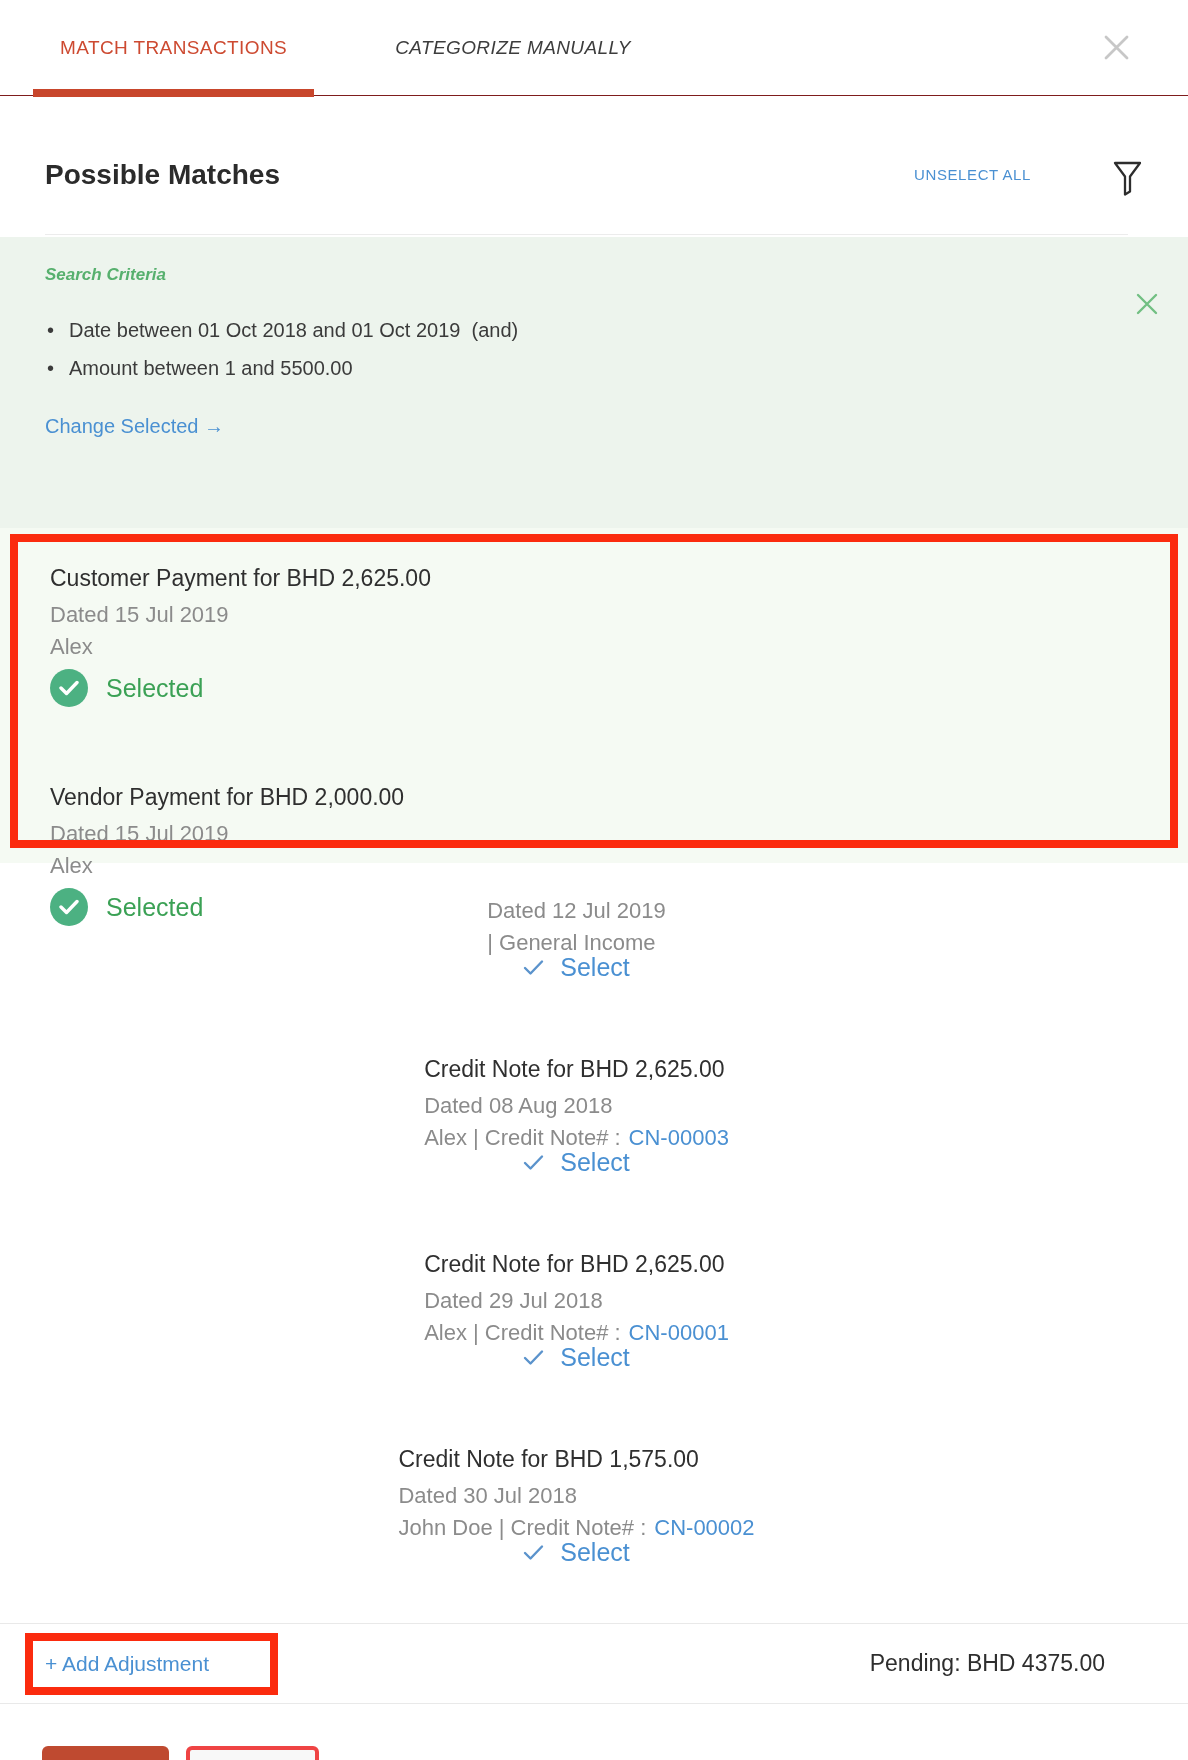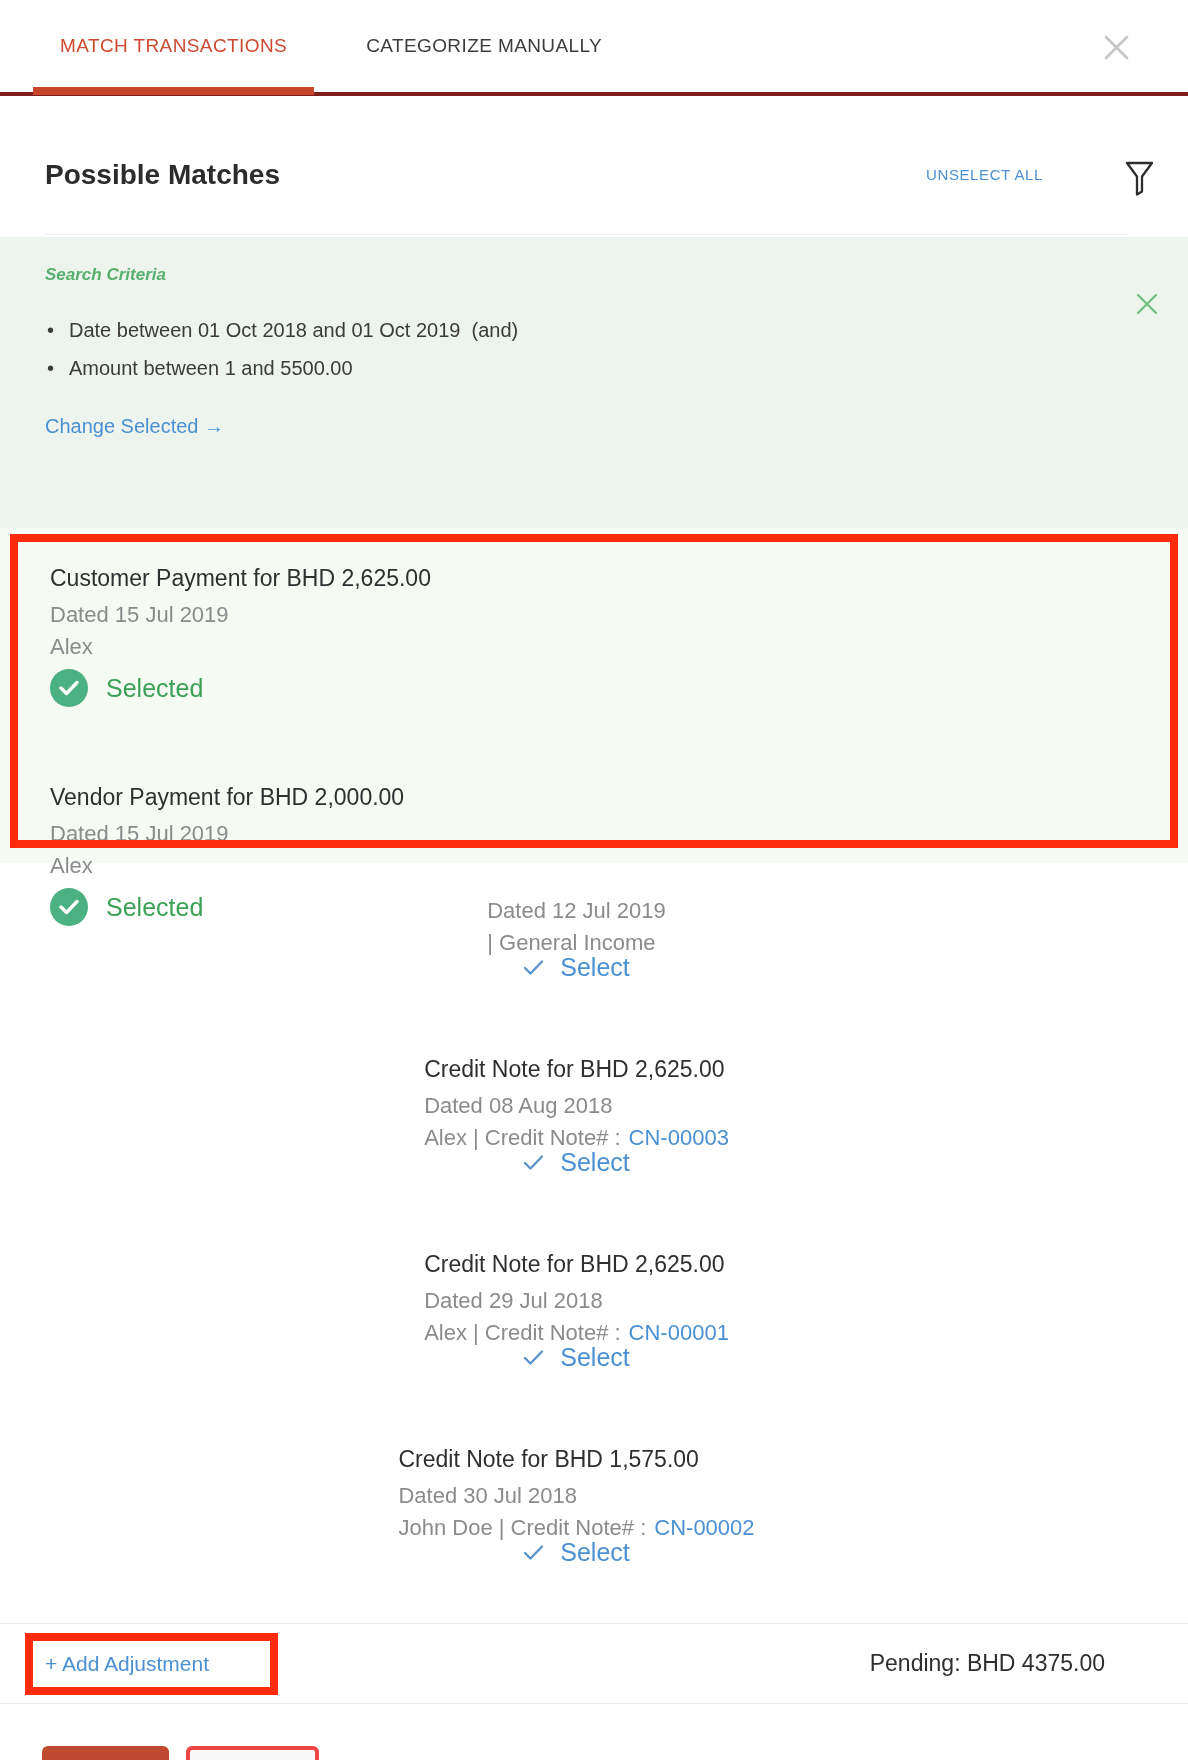--- a/index.html
+++ b/index.html
@@ -7,29 +7,29 @@
   body {
     width:1188px; height:1760px;
     background:#ffffff;
     font-family:"Liberation Sans","DejaVu Sans",sans-serif;
     color:#2e2e2e;
     position:relative;
     overflow:hidden;
   }
 
   
-  .tabbar { height:96px; border-bottom:4px solid #7f1d1d; display:flex; align-items:center; position:relative; background:#fff; }
+  .tabbar { height:96px; border-bottom:1px solid #7f1d1d; display:flex; align-items:center; position:relative; background:#fff;gap:29px; }
   .tab { font-size:19px; letter-spacing:.4px; cursor:pointer; white-space:nowrap; }
   .tab-active { margin-left:33px; padding:0 27px; height:94px; display:flex; align-items:center; color:#cd4a31; position:relative; }
   .tab-active::after { content:""; position:absolute; left:0; right:0; bottom:-2px; height:8px; background:#c8462c; }
-  .tab-inactive { margin-left:52px; color:#3d3d3d; }
+  .tab-inactive { margin-left:52px; color:#3d3d3d;font-style:italic; }
   .dialog-close { position:absolute; right:58px; top:34px; line-height:0; cursor:pointer; }
 
   
-  .heading-row { display:flex; align-items:center; padding:56px 32px 0 45px; }
+  .heading-row { display:flex; align-items:center; padding:56px 44px 0 45px; }
   .page-title { font-size:28px; font-weight:bold; color:#2b2b2b; line-height:40px; flex:1; }
   .unselect { font-size:15px; color:#4a90d2; letter-spacing:.6px; margin-right:80px; cursor:pointer; white-space:nowrap; }
   .filter-btn { line-height:0; cursor:pointer; margin-top:8px; }
   .heading-divider { border-bottom:1px solid #ececec; margin:37px 60px 0 45px; }
 
   
   .criteria { background:#edf4ed; height:291px; padding:28px 45px 0; position:relative; margin-top:2px; }
   .criteria-title { font-size:17px; font-weight:bold; font-style:italic; color:#57b06e; }
   .criteria-close { position:absolute; top:56px; right:30px; line-height:0; cursor:pointer; }
   .criteria-list { list-style:none; margin:26px 0 0; padding:0; }

